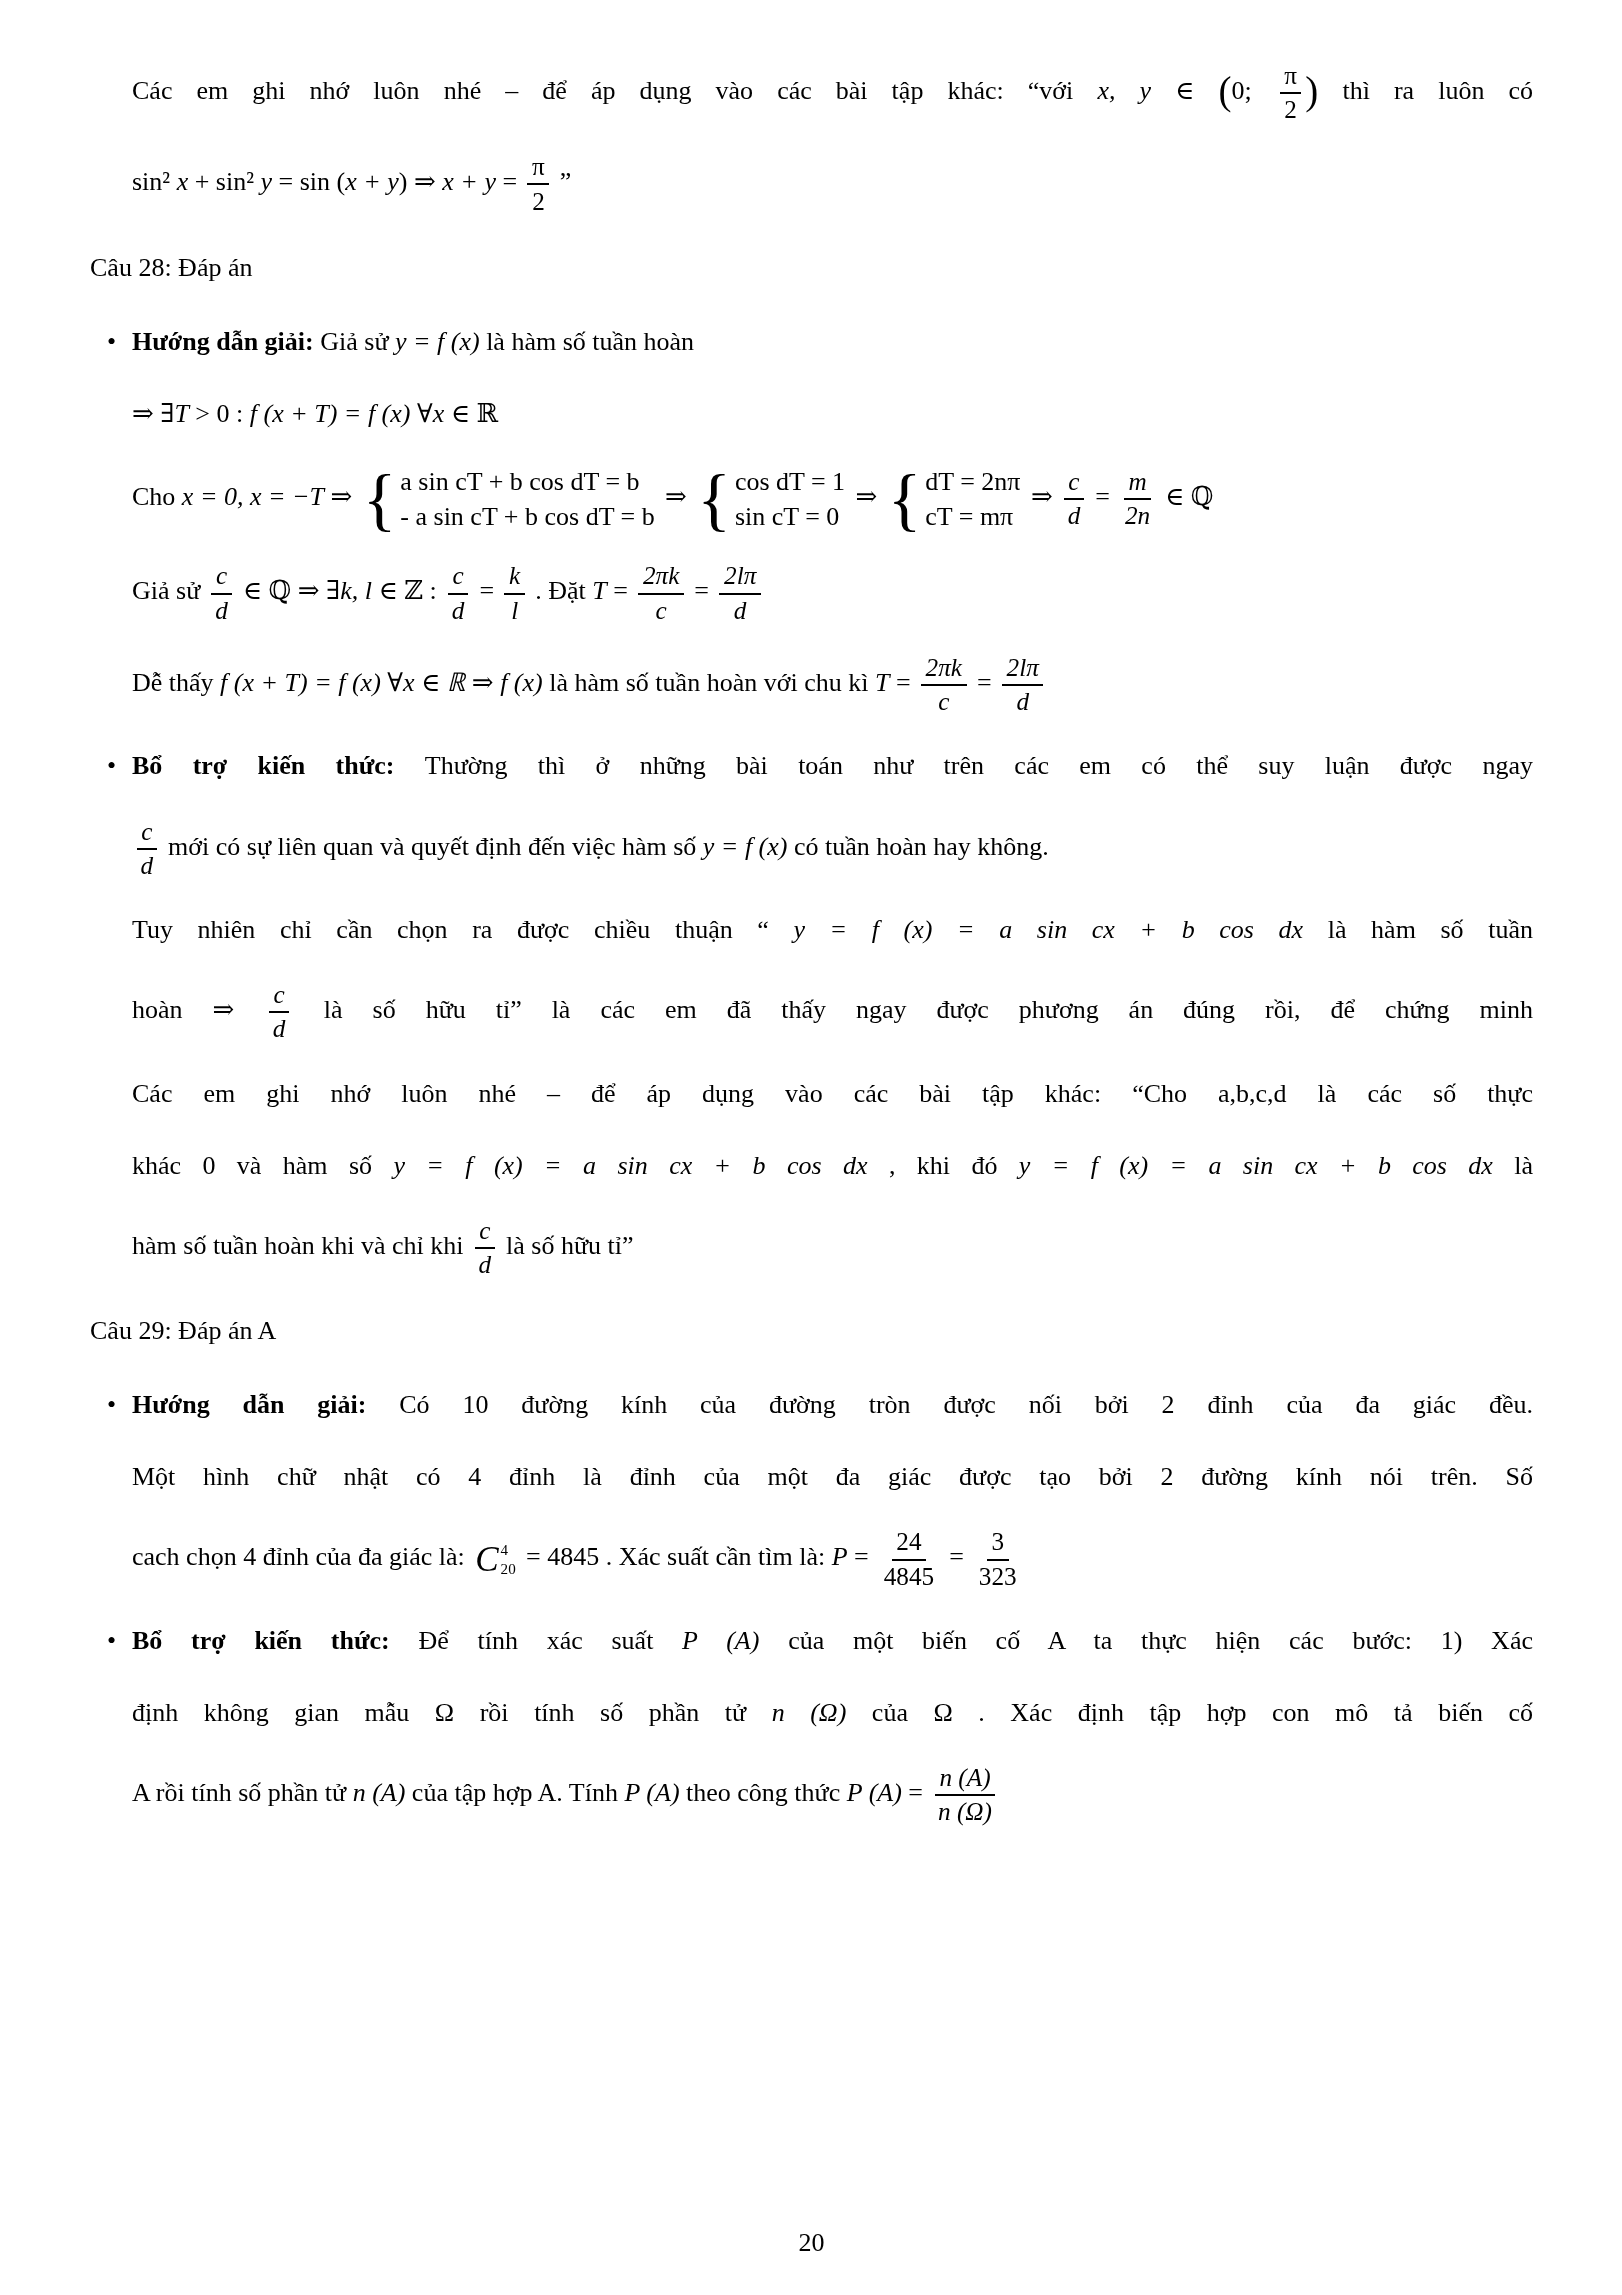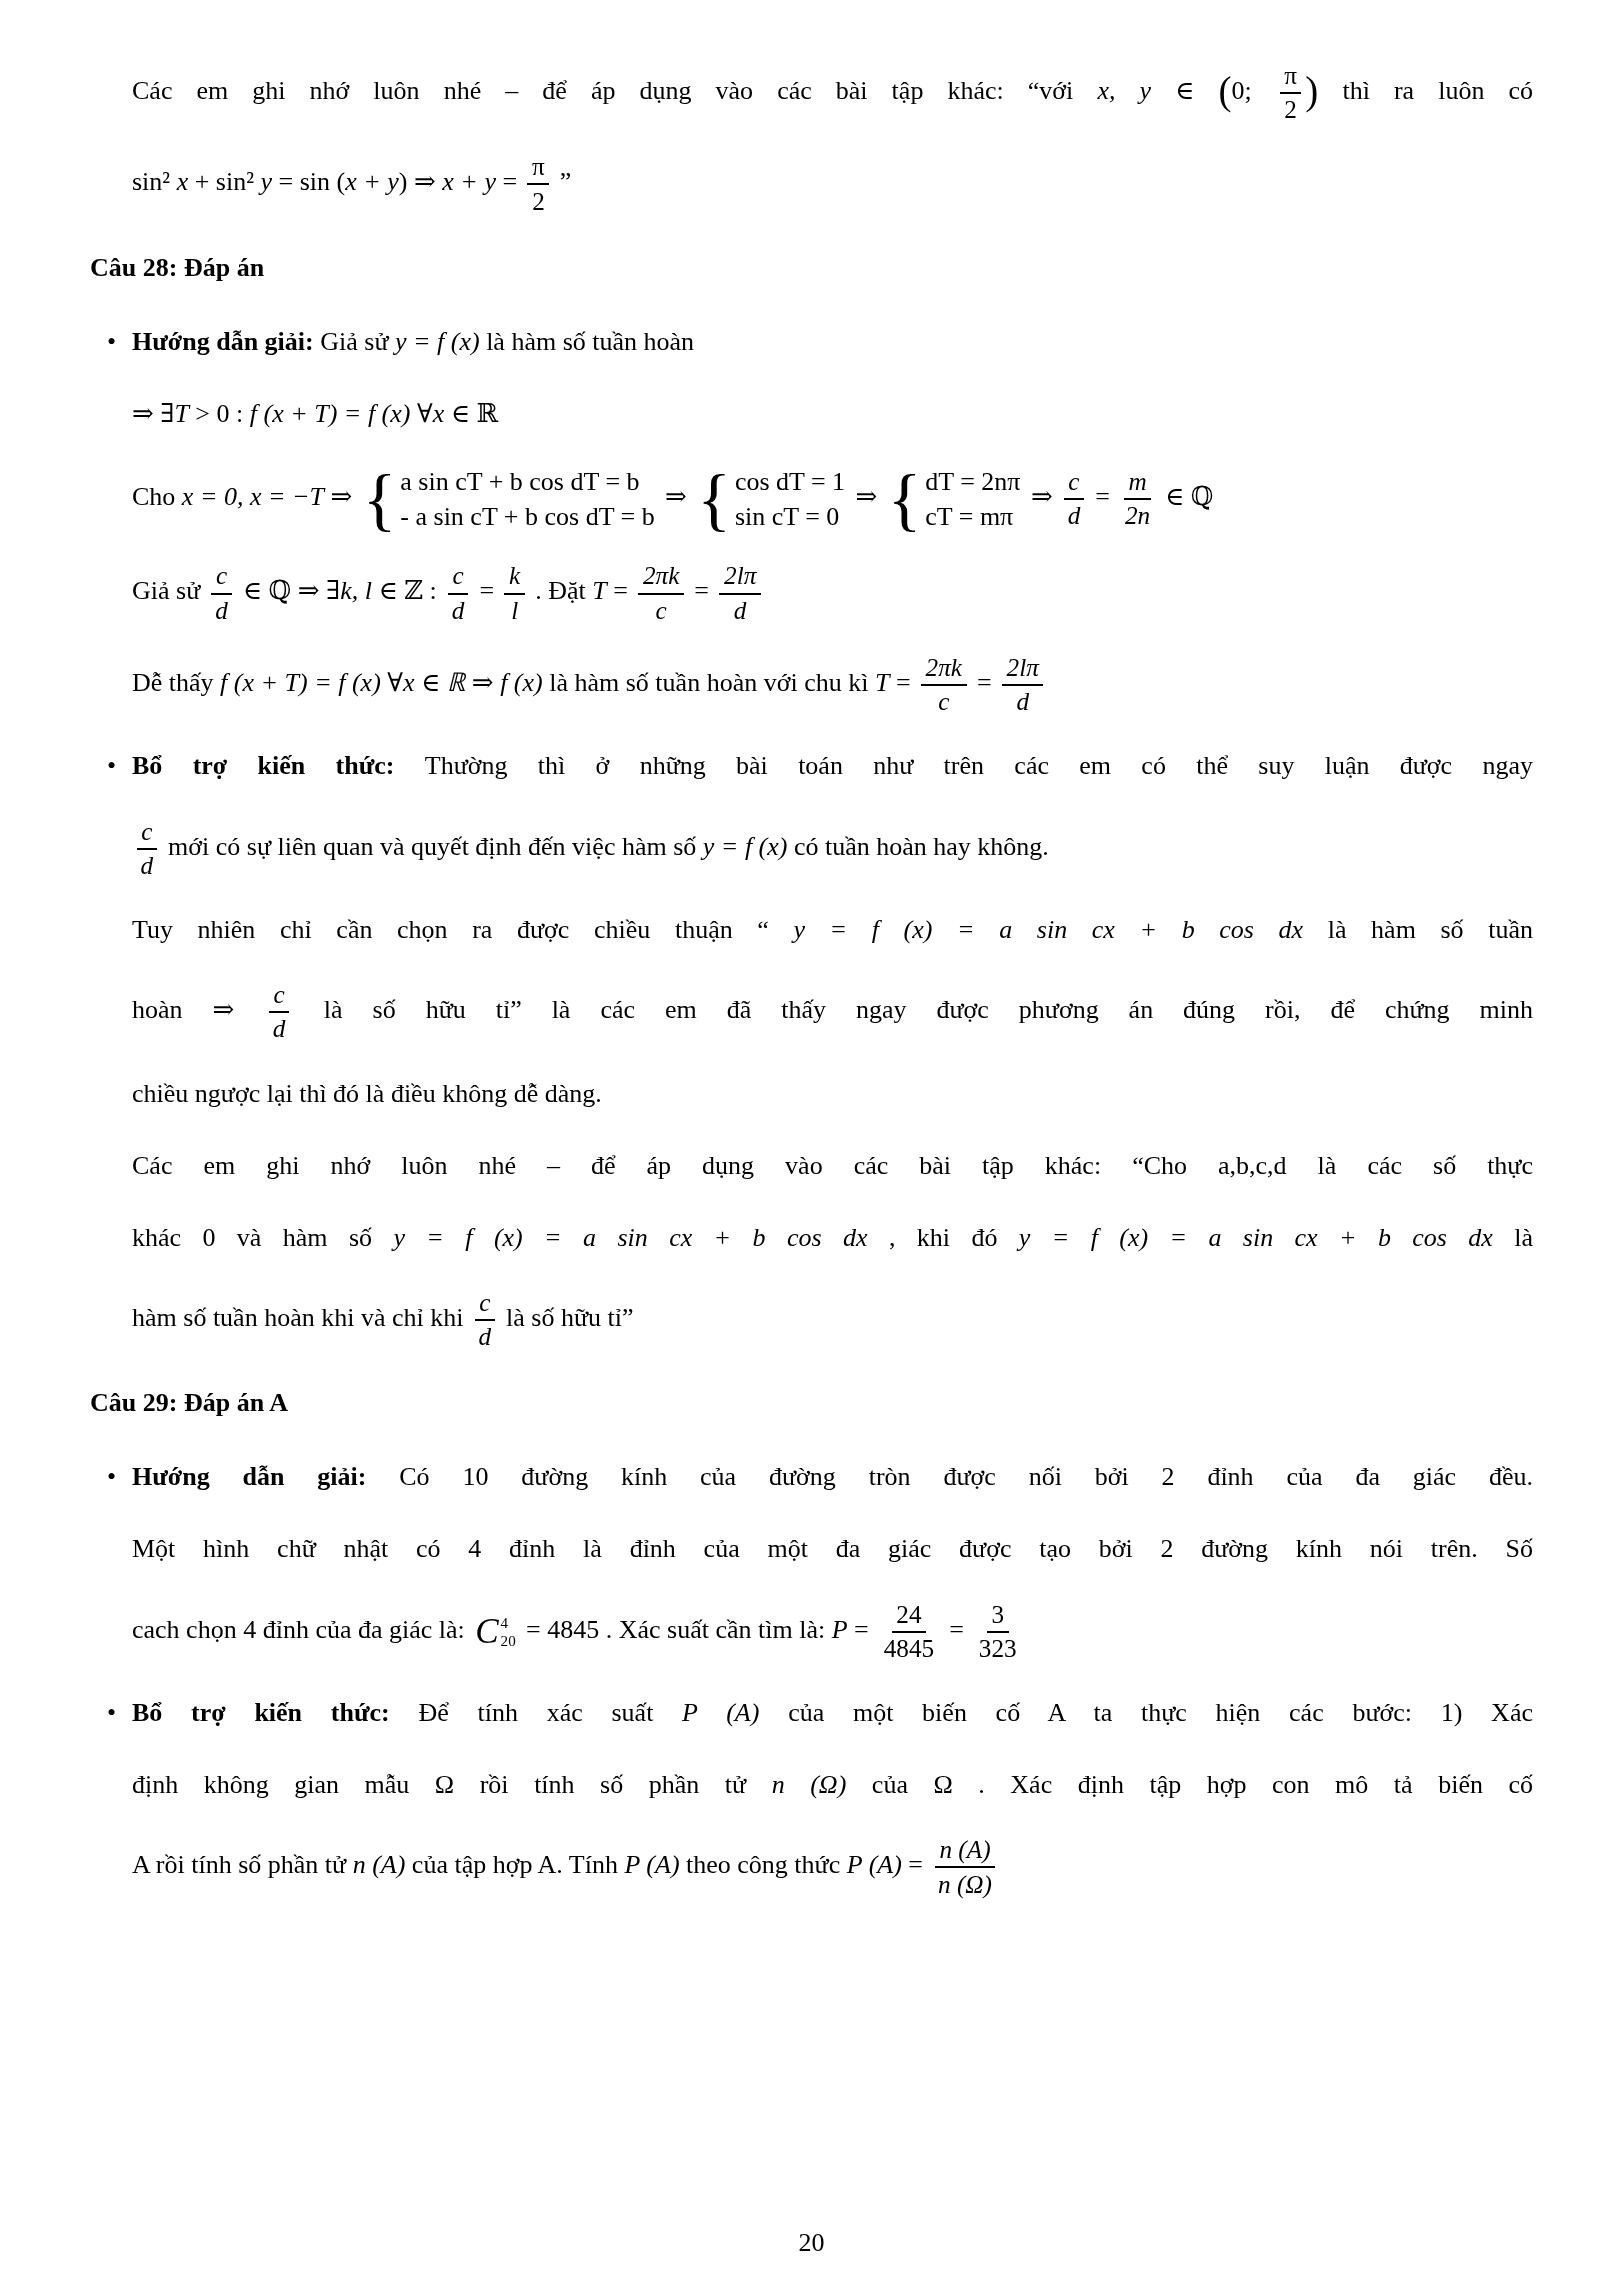--- a/index.html
+++ b/index.html
@@ -2,21 +2,21 @@
 <html style="font-size:10.5px"><head>
 <meta charset="utf-8">
 <style>
   html, body { margin:0; padding:0; background:#ffffff; }
   .page {
     position:relative; width:1623px; height:2295px; background:#ffffff;
     font-family:"Liberation Serif","DejaVu Serif",serif; color:#000;
     overflow:hidden;
   }
   .content { padding:47px 90px 0 90px; font-size:26px; line-height:1.72; }
-  .heading { font-weight:700; padding:15.7px 0; }
+  .heading { font-weight:400; padding:15.7px 0; }
   .para { position:relative; margin-left:42px; padding:13.7px 0; }
   .para.just { text-align:justify; text-align-last:justify; }
   .dot { position:absolute; left:-25px; }
   .it { font-style:italic; }
   .bold { font-weight:700; }
   .bigp { font-size:1.5em; vertical-align:-0.12em; line-height:0; }
   .frac {
     display:inline-flex; flex-direction:column; align-items:center;
     vertical-align:middle; line-height:1.18; margin:0 3.9px; font-size:0.97em;
     text-align:center; text-align-last:center;
@@ -99,21 +99,20 @@
       <div class="para bullet just"><span class="dot">•</span><span class="bold">Bổ trợ kiến thức: </span><span class="t">Thường thì ở những bài toán như trên các em có thể suy luận được ngay</span></div>
       <div class="para"><span class="frac">
           <span class="num it">c</span>
           <span class="den it">d</span>
         </span><span class="t"> mới có sự liên quan và quyết định đến việc hàm số </span><span class="it">y = f (x)</span><span class="t"> có tuần hoàn hay không.</span></div>
       <div class="para just"><span class="t">Tuy nhiên chỉ cần chọn ra được chiều thuận “ </span><span class="it">y = f (x) = a sin cx + b cos dx</span><span class="t"> là hàm số tuần</span></div>
       <div class="para just"><span class="t">hoàn ⇒ </span><span class="frac">
           <span class="num it">c</span>
           <span class="den it">d</span>
         </span><span class="t"> là số hữu tỉ” là các em đã thấy ngay được phương án đúng rồi, để chứng minh</span></div>
-      <div class="para"><span class="t">chiều ngược lại thì đó là điều không dễ dàng.</span></div>
       <div class="para just"><span class="t">Các em ghi nhớ luôn nhé – để áp dụng vào các bài tập khác: “Cho a,b,c,d là các số thực</span></div>
       <div class="para just"><span class="t">khác 0 và hàm số </span><span class="it">y = f (x) = a sin cx + b cos dx</span><span class="t"> , khi đó </span><span class="it">y = f (x) = a sin cx + b cos dx</span><span class="t"> là</span></div>
       <div class="para"><span class="t">hàm số tuần hoàn khi và chỉ khi </span><span class="frac">
           <span class="num it">c</span>
           <span class="den it">d</span>
         </span><span class="t"> là số hữu tỉ”</span></div>
       <div class="heading">Câu 29: Đáp án A</div>
       <div class="para bullet just"><span class="dot">•</span><span class="bold">Hướng dẫn giải: </span><span class="t">Có 10 đường kính của đường tròn được nối bởi 2 đỉnh của đa giác đều.</span></div>
       <div class="para just"><span class="t">Một hình chữ nhật có 4 đỉnh là đỉnh của một đa giác được tạo bởi 2 đường kính nói trên. Số</span></div>
       <div class="para"><span class="t">cach chọn 4 đỉnh của đa giác là: </span><span class="scripts">

